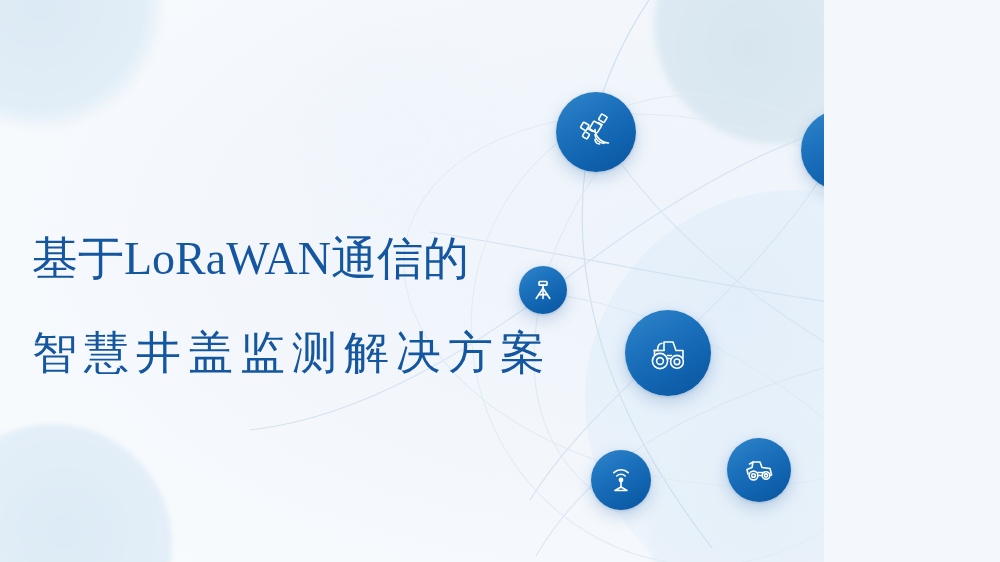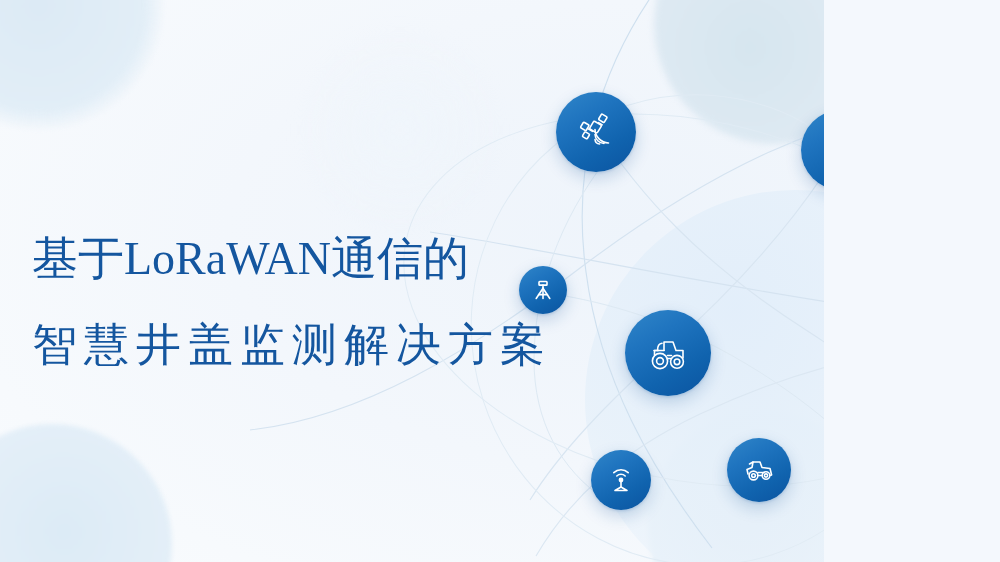--- a/index.html
+++ b/index.html
@@ -69,22 +69,22 @@
 
   
   #title-block{position:absolute;left:32px;top:228px;width:540px;}
   .title-line{
     color:#14569f;
     font-family:"Liberation Serif", serif;
     white-space:nowrap;
   }
   #title-line-1{font-size:46px;line-height:62px;letter-spacing:0px;font-weight:400;}
   #title-line-2{
-    font-size:45px;line-height:62px;letter-spacing:7px;font-weight:400;margin-top:24px;
-    font-family:Liberation Serif, serif;
+    font-size:45px;line-height:62px;letter-spacing:7px;font-weight:400;margin-top:36px;
+    font-family:Liberation Mono, monospace;
   }
 </style>
 </head>
 <body>
 
 <div id="slide">
 
   <div class="blob blob-center"></div>
   <div class="blob blob-tl"></div>
   <div class="blob blob-tr"></div>

